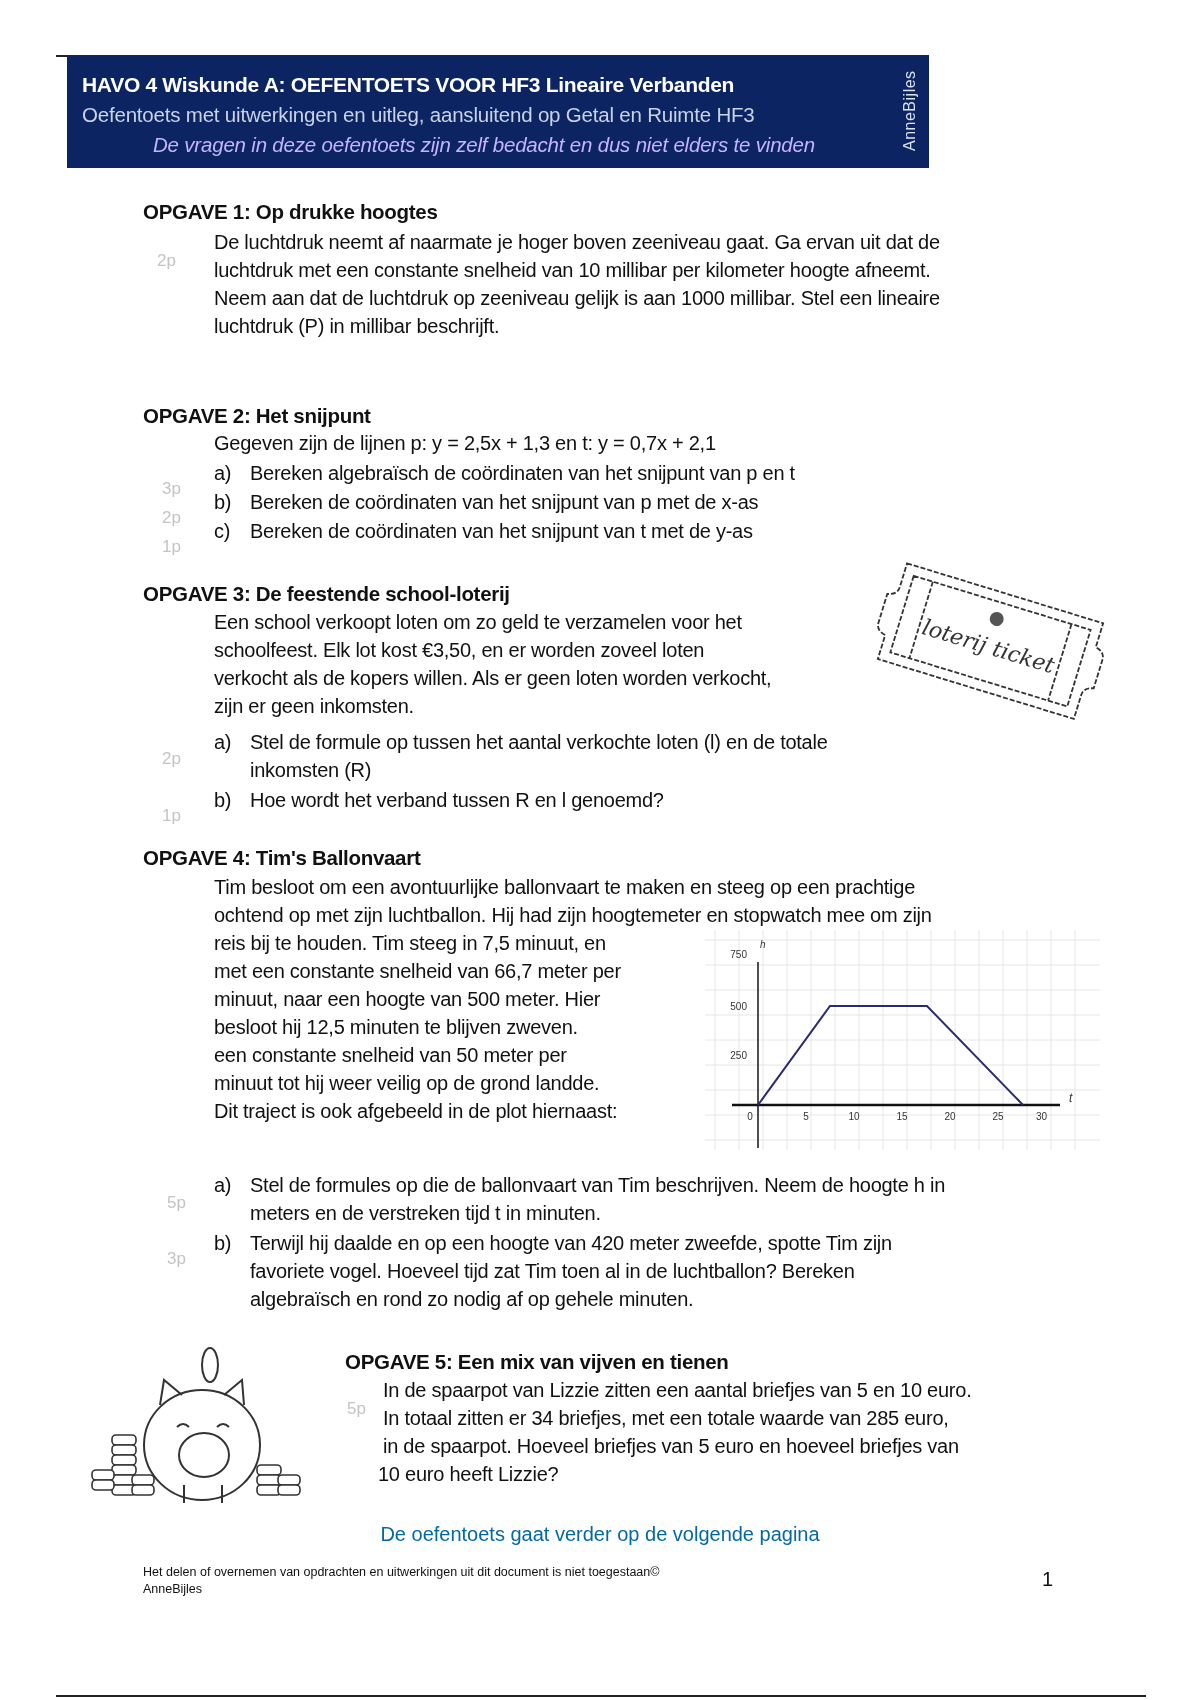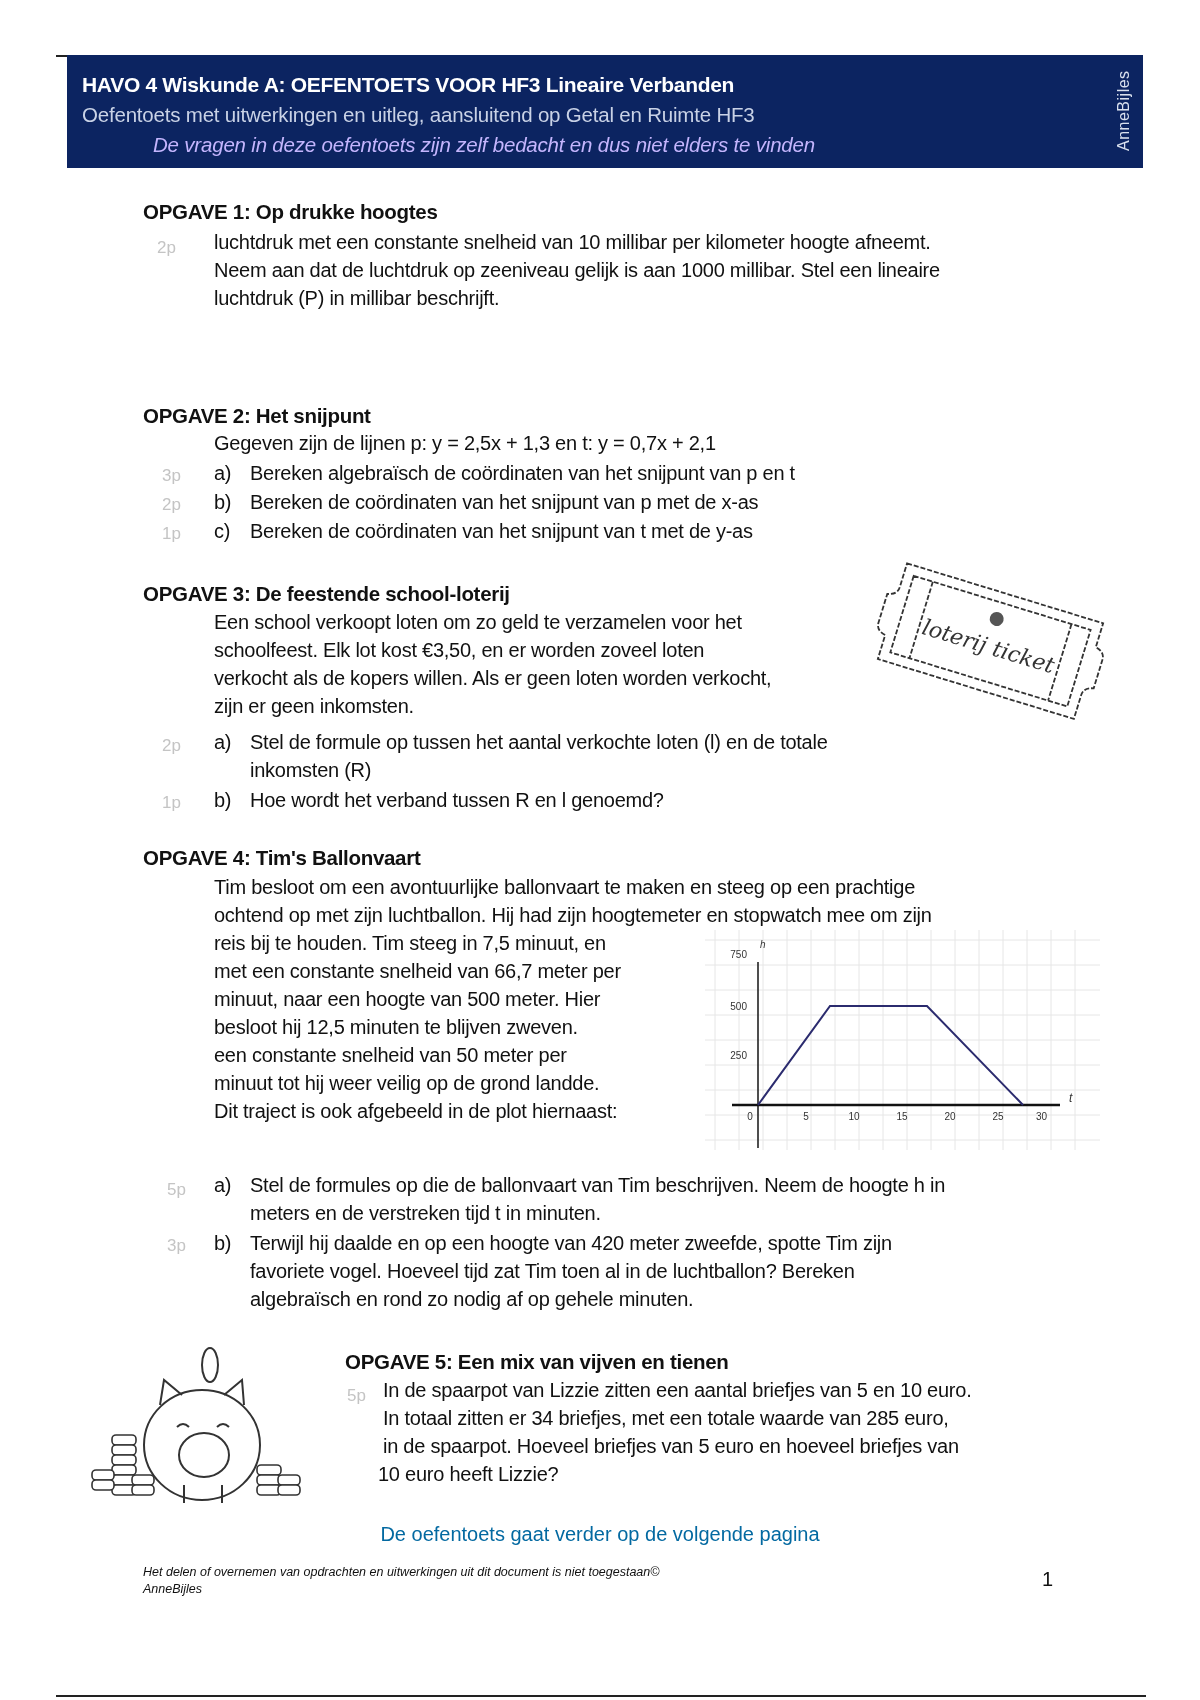--- a/index.html
+++ b/index.html
@@ -1,55 +1,56 @@
 <!DOCTYPE html>
 <html><head>
 <meta charset="utf-8">
 <style>
   html, body { margin:0; padding:0; background:#ffffff; }
   body { width:1200px; height:1700px; position:relative; overflow:hidden;
          font-family:"Liberation Sans", sans-serif; color:#111; }
   .page { position:absolute; left:0; top:0; width:1200px; height:1700px; }
   .tick-mark { position:absolute; left:56px; top:55px; width:12px; height:2px; background:#222; }
-  .header { position:absolute; left:67px; top:55px; width:1076px; height:113px;
+  .header { position:absolute; left:67px; top:55px; width:862px; height:113px;
             background:#0c2461; color:#fff; }
   .header .t1 { position:absolute; left:15px; top:18px; font-size:21px; font-weight:bold; letter-spacing:-0.3px; }
   .header .t2 { position:absolute; left:15px; top:48px; font-size:20.5px; color:#c9d2e6; letter-spacing:-0.2px; }
   .header .t3 { position:absolute; left:86px; top:78px; font-size:20.5px; color:#c4b5fd; font-style:italic; letter-spacing:-0.2px; }
   .header .brand { position:absolute; right:6px; top:6px; width:22px; height:100px;
             writing-mode:vertical-rl; transform:rotate(180deg); font-size:16px; color:#d9e0ee;
             text-align:center; letter-spacing:0.5px; }
   .section-title { position:absolute; left:143px; font-size:20.5px; font-weight:bold; letter-spacing:-0.3px;text-align:right; }
   .para { position:absolute; left:214px; font-size:20px; line-height:28px; letter-spacing:-0.25px; }
-  .pts { position:absolute; font-size:17px; color:#c4c4c4; }
+  .pts { position:absolute; font-size:17px; color:#c4c4c4;margin-top:13px; }
   .item { position:absolute; left:214px; font-size:20px; line-height:28px; letter-spacing:-0.25px; }
   .item .lbl { display:inline-block; width:36px; }
   .item .txt { display:inline-block; vertical-align:top; }
   .continue { position:absolute; left:0; width:1200px; top:1523px; text-align:center; font-size:20px; color:#0369a1; }
-  .footer-note { position:absolute; left:143px; top:1564px; font-size:12.5px; font-style:italic; line-height:17px; }
+  .footer-note { position:absolute; left:143px; top:1564px; font-size:12.5px; line-height:17px; }
   .page-num { position:absolute; left:1042px; top:1568px; font-size:20px; }
   .bottom-rule { position:absolute; left:56px; top:1695px; width:1090px; height:2px; background:#222; }
   svg text { font-family:"Liberation Sans", sans-serif; }
 </style>
 </head>
 <body>
 
 <div class="page">
   <div class="tick-mark"></div>
 
   <div class="header">
     <div class="t1">HAVO 4 Wiskunde A: OEFENTOETS VOOR HF3 Lineaire Verbanden</div>
     <div class="t2">Oefentoets met uitwerkingen en uitleg, aansluitend op Getal en Ruimte HF3</div>
     <div class="t3">De vragen in deze oefentoets zijn zelf bedacht en dus niet elders te vinden</div>
     <div class="brand">AnneBijles</div>
   </div>
 
   <div class="section-title" style="top:200px">OPGAVE 1: Op drukke hoogtes</div>
   <div class="pts" style="left:157px; top:238px">2p</div>
   <div class="para" style="top:228px">
+    <div>De luchtdruk neemt af naarmate je hoger boven zeeniveau gaat. Ga ervan uit dat de</div>
     <div>luchtdruk met een constante snelheid van 10 millibar per kilometer hoogte afneemt.</div>
     <div>Neem aan dat de luchtdruk op zeeniveau gelijk is aan 1000 millibar. Stel een lineaire</div>
     <div>luchtdruk (P) in millibar beschrijft.</div>
   </div>
 
   <div class="section-title" style="top:404px">OPGAVE 2: Het snijpunt</div>
   <div class="para" style="top:429px">Gegeven zijn de lijnen p: y = 2,5x + 1,3 en t: y = 0,7x + 2,1</div>
   <div class="pts" style="left:162px; top:466px">3p</div>
   <div class="item" style="top:459px"><span class="lbl">a)</span><span class="txt">Bereken algebraïsch de coördinaten van het snijpunt van p en t</span></div>
   <div class="pts" style="left:162px; top:495px">2p</div>

